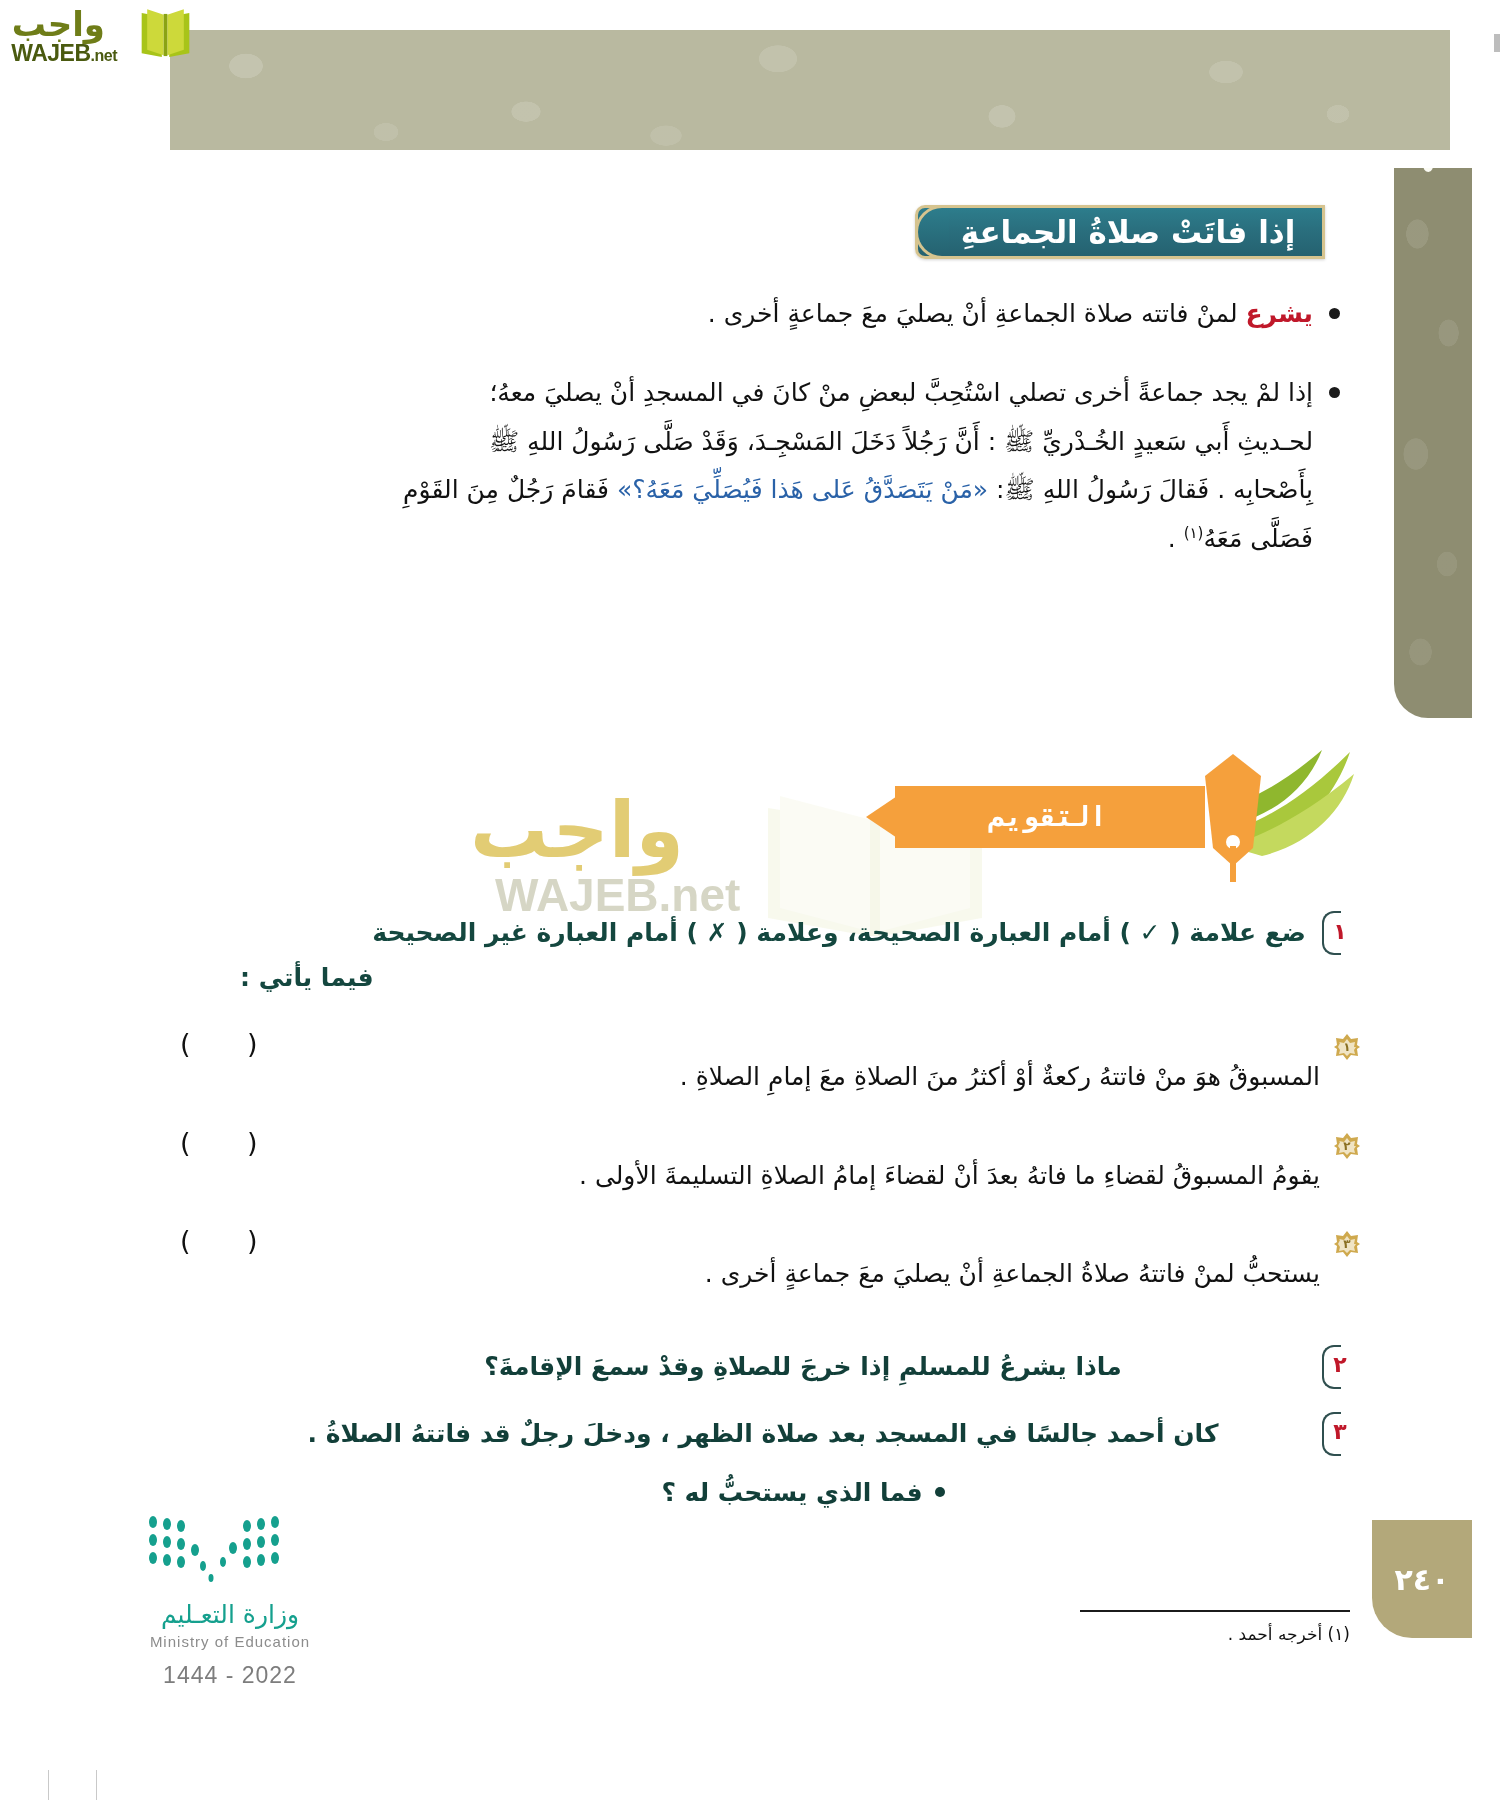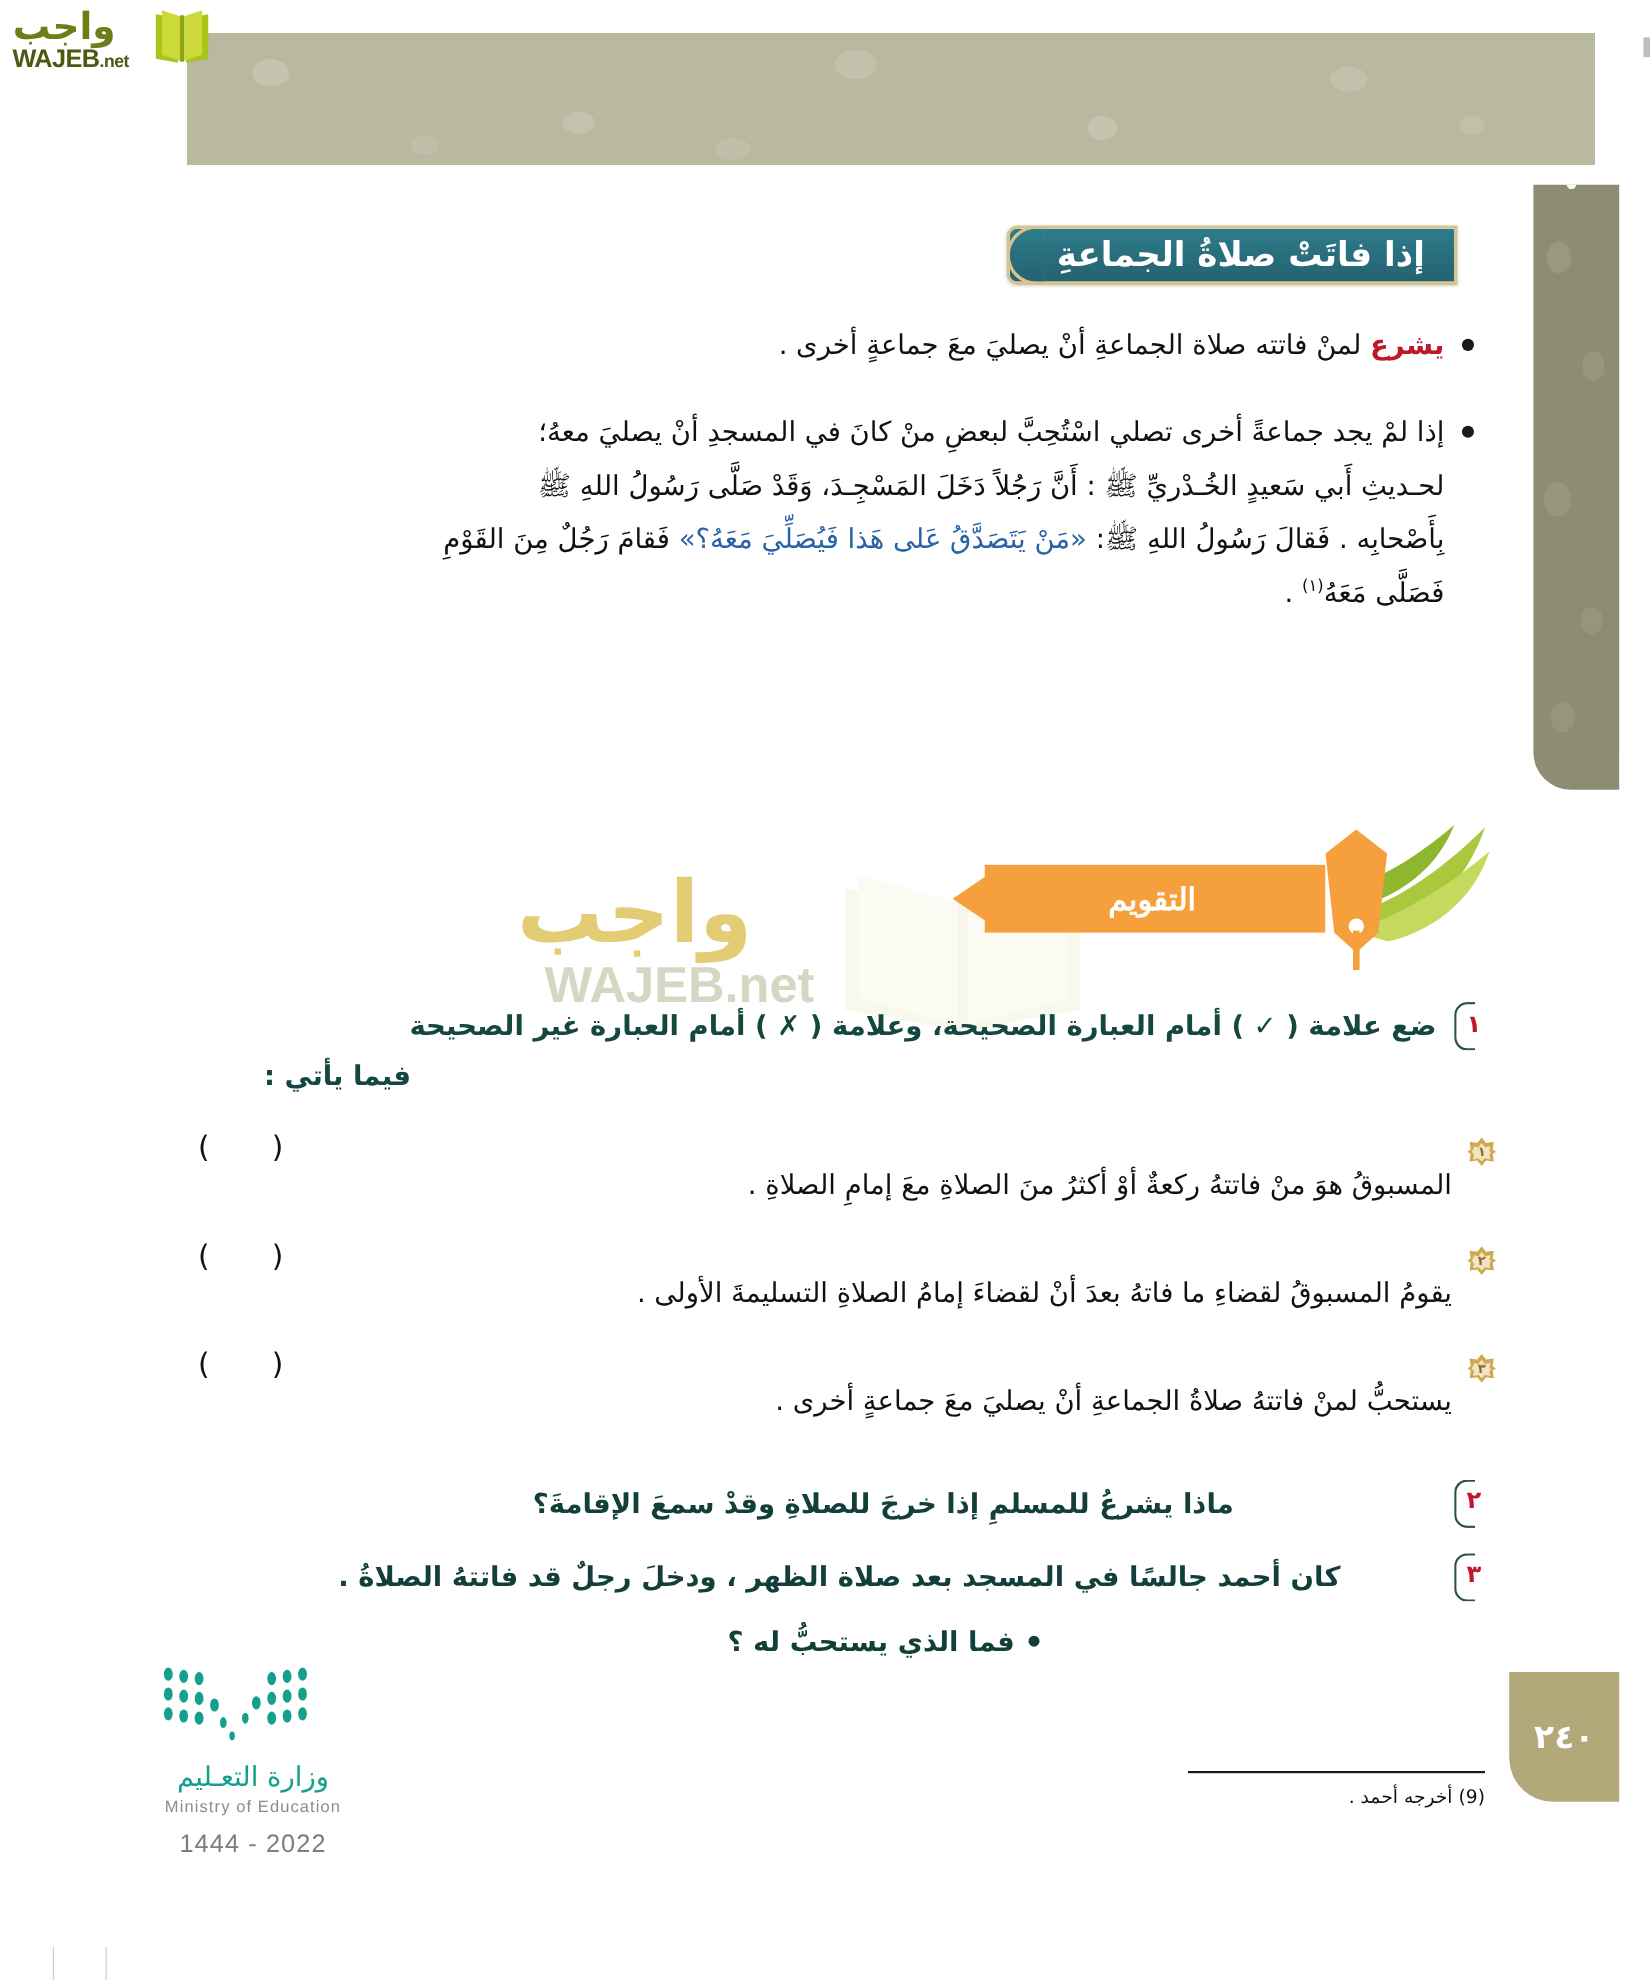--- a/index.html
+++ b/index.html
@@ -131,21 +131,21 @@
   }
   .taqweem-arrow-tip{
     position:absolute;right:428px;top:46px;width:46px;height:62px;background:#f5a03c;
     clip-path:polygon(100% 0, 100% 100%, 0 50%);
     z-index:2;
   }
   .taqweem-label{
     position:absolute;right:150px;top:46px;width:285px;height:62px;
     display:flex;align-items:center;justify-content:center;
     color:#fff;font-size:28px;font-weight:bold;
-    font-family:Liberation Sans, sans-serif;z-index:4;
+    font-family:Liberation Mono, monospace;z-index:4;
   }
   .pen-nib{
     position:absolute;right:75px;top:14px;width:64px;height:128px;z-index:3;
   }
   .leaves{position:absolute;right:-18px;top:6px;width:140px;height:110px;z-index:1;}
 
   
   .wm-book{position:absolute;left:760px;top:790px;width:230px;height:150px;opacity:.30;z-index:1;}
   .wm-wajeb-ar{
     position:absolute;left:470px;top:785px;
@@ -381,21 +381,21 @@
           <div class="sb-dot"></div>
           <div class="sb-text">فما الذي يستحبُّ له ؟</div>
         </div>
       </div>
     </div>
 
   </div>
 
   <div class="footnote">
     <div class="footnote-rule"></div>
-    <div class="footnote-text">(9) أخرجه أحمد .</div>
+    <div class="footnote-text">(١) أخرجه أحمد .</div>
   </div>
 
   <div class="page-tab">
     <span class="pn">٢٤٠</span>
   </div>
 
   <div class="ministry">
     <svg class="moe-dots" viewBox="0 0 170 80">
       <g fill="#15a08e">
         <ellipse cx="8" cy="12" rx="4" ry="6"></ellipse>

